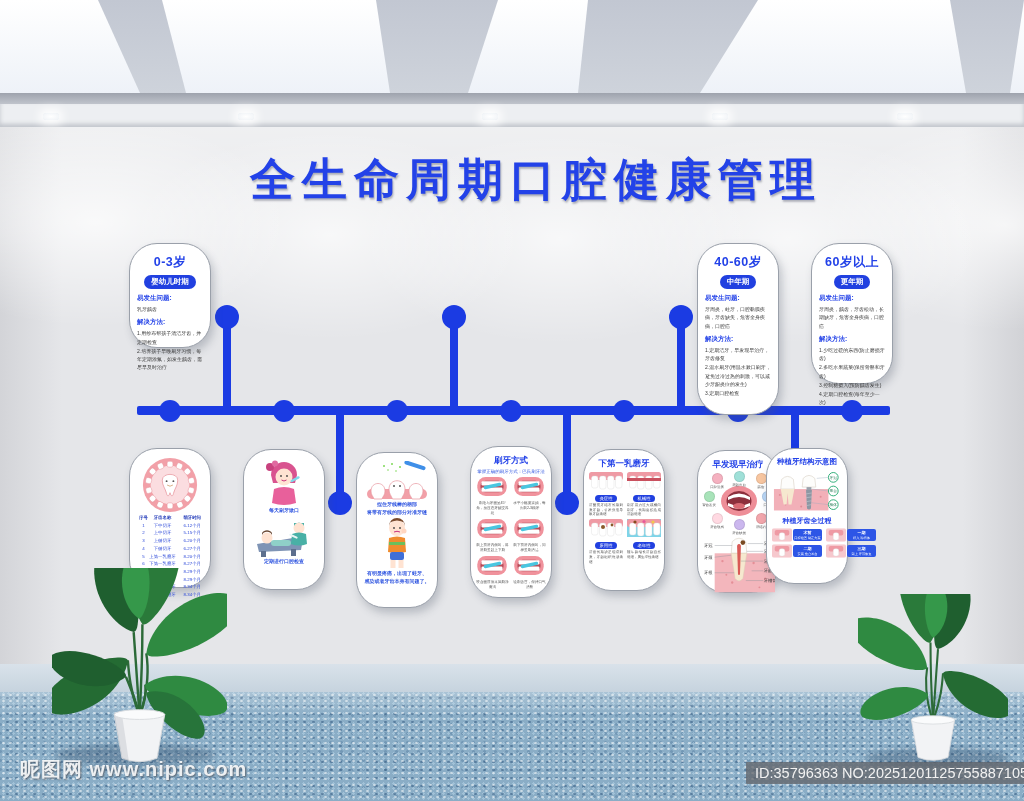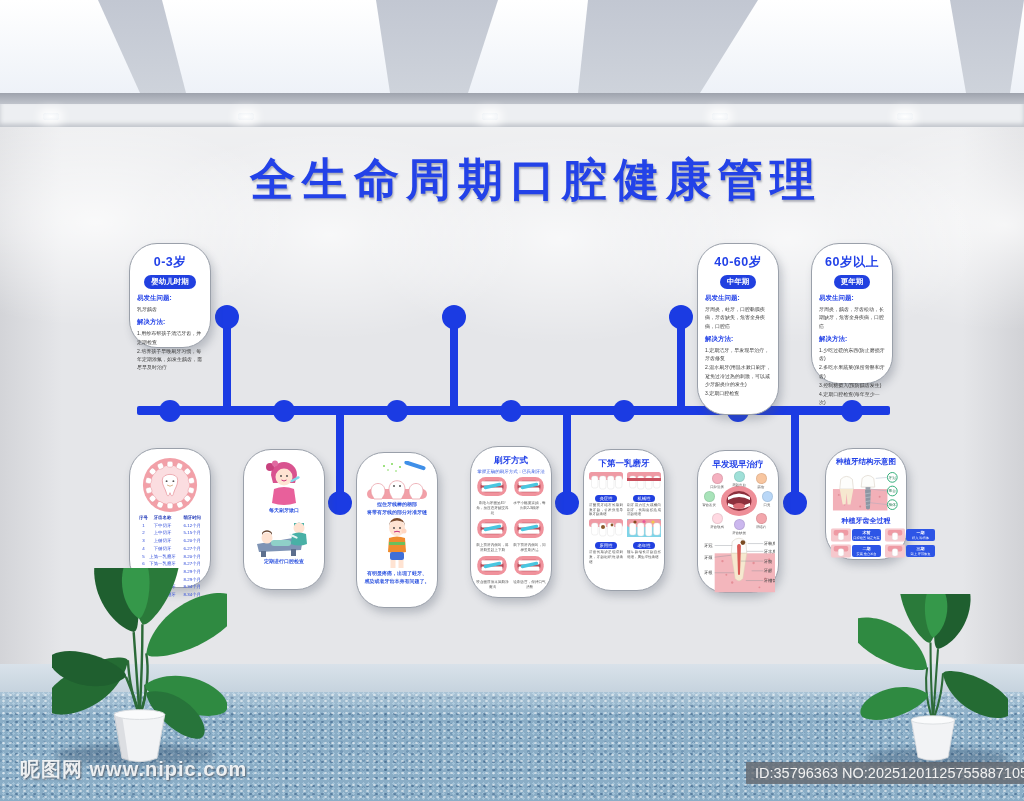--- a/index.html
+++ b/index.html
@@ -507,21 +507,21 @@
         <text x="1" y="41.5">牙根</text>
         <text x="62.5" y="11.5">牙釉质</text>
         <text x="62.5" y="19.5">牙本质</text>
         <text x="62.5" y="29.5">牙髓</text>
         <text x="62.5" y="39.5">牙龈</text>
         <text x="62.5" y="49.5">牙槽骨</text>
       </g>
     </svg>
   </div>
 
-  <div class="card bcard" style="left:825px;top:448px;height:112px">
+  <div class="card bcard" style="left:766px;top:448px;height:136px">
     <div class="bc-title" style="font-size:7.5px">种植牙结构示意图</div>
     <svg width="72" height="44" viewBox="0 0 74 44" style="display:block;margin:0 auto">
       <rect x="2" y="20" width="56" height="22" fill="#f2b0b8"></rect>
       <g fill="#e08d97">
           <circle cx="8" cy="26" r="1"></circle>
           <circle cx="30" cy="38" r="1"></circle>
           <circle cx="50" cy="28" r="1"></circle>
           <circle cx="14" cy="36" r="0.9"></circle>
         </g>
       <path d="M10,10 Q16,4 22,10 L23,20 L9,20 Z" fill="#fdfdfb" stroke="#d8cfc2" stroke-width="0.6"></path>

